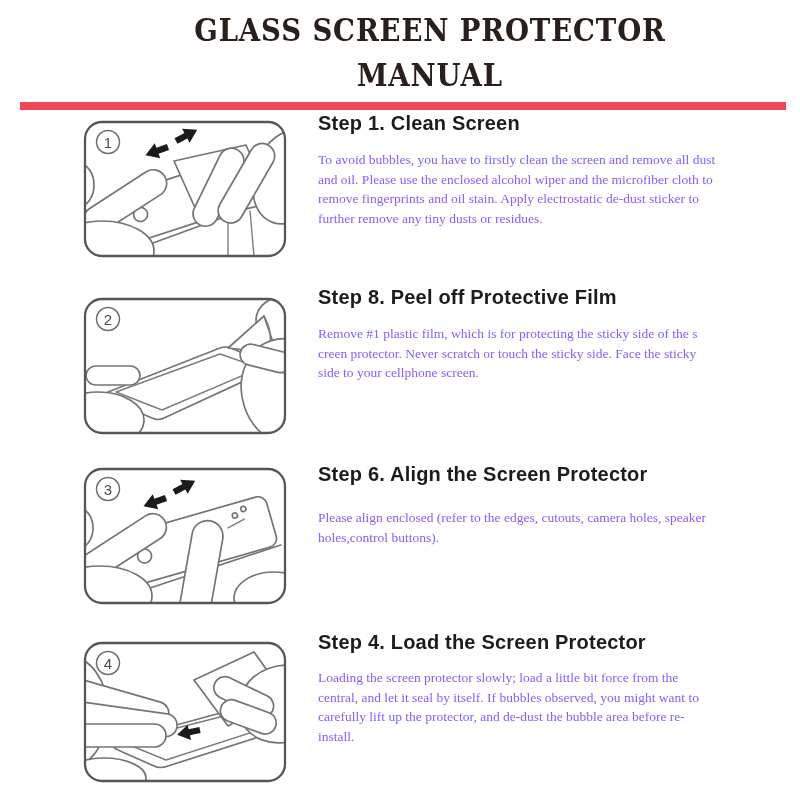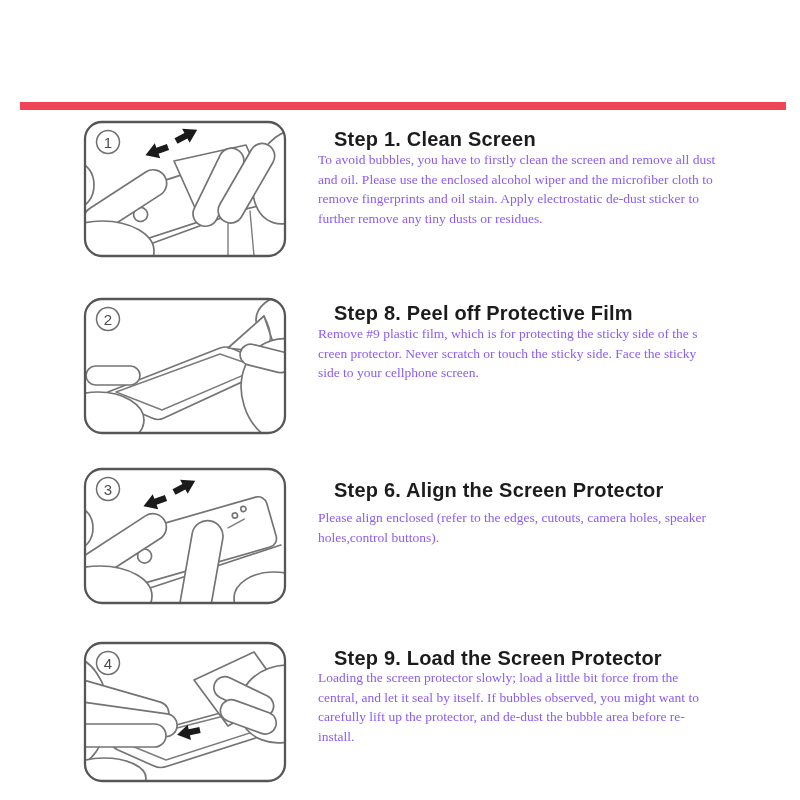--- a/index.html
+++ b/index.html
@@ -18,21 +18,21 @@
   .row-2{top:286px;height:155px;}
   .row-3{top:463px;height:150px;}
   .row-4{top:631px;height:160px;}
   .ill{position:absolute;left:82px;width:206px;height:140px;}
   .row-1 .ill{top:7px;}
   .row-2 .ill{top:10px;}
   .row-3 .ill{top:3px;}
   .row-4 .ill{top:9px;height:144px;}
   .ill svg{width:100%;height:100%;display:block;}
   .txt{position:absolute;left:318px;width:398px;}
-  .step-heading{margin:16px;font-size:20px;font-weight:bold;color:#1c1c1c;
+  .step-heading{margin:0;font-size:20px;font-weight:bold;color:#1c1c1c;
                 font-family:"Liberation Sans",sans-serif;letter-spacing:0.2px;}
   .step-body{position:absolute;left:0;margin:0;width:398px;
              font-family:"Liberation Serif",serif;font-size:13.5px;line-height:19.5px;
              color:#8b5cf6;}
   .row-1 .step-body{top:38px;}
   .row-2 .step-body{top:38px;}
   .row-3 .step-body{top:45px;}
   .row-4 .step-body{top:37px;}
   
   .art{stroke:#747474;stroke-width:1.7;fill:#fff;stroke-linejoin:round;stroke-linecap:round;}
@@ -41,20 +41,24 @@
   .badge-circle{fill:#fff;stroke:#6f6f6f;stroke-width:1.5;}
   .badge-num{font-family:"Liberation Sans",sans-serif;font-size:15px;fill:#4c4c4c;
              text-anchor:middle;}
   .arrow{fill:#1b1b1b;stroke:none;}
 </style>
 </head>
 <body>
 
 <div class="page">
 
+  <div class="title">
+    <span class="title-line">GLASS SCREEN PROTECTOR</span>
+    <span class="title-line">MANUAL</span>
+  </div>
 
   <div class="divider" style="background-color: rgb(240, 69, 88);"></div>
 
   <div class="row row-1">
     <div class="ill">
       <svg viewBox="0 0 206 140" role="img" aria-label="hand wiping a tilted phone screen with a cleaning cloth, back-and-forth wipe arrows">
         <defs>
           <clipPath id="c1">
               <rect x="3" y="3" width="200" height="134" rx="17"></rect>
             </clipPath>
@@ -117,21 +121,21 @@
         </g>
         <rect class="frame" x="3" y="3" width="200" height="134" rx="17"></rect>
         <g>
           <circle class="badge-circle" cx="26" cy="23" r="11.5"></circle>
           <text class="badge-num" x="26" y="28.5">2</text>
         </g>
       </svg>
     </div>
     <div class="txt">
       <h2 class="step-heading">Step 8. Peel off Protective Film</h2>
-      <p class="step-body">Remove #9 plastic film, which is for protecting the sticky side of the s creen protector. Never scratch or touch the sticky side. Face the sticky side to your cellphone screen.</p>
+      <p class="step-body">Remove #1 plastic film, which is for protecting the sticky side of the s creen protector. Never scratch or touch the sticky side. Face the sticky side to your cellphone screen.</p>
     </div>
   </div>
 
   <div class="row row-3">
     <div class="ill">
       <svg viewBox="0 0 206 140" role="img" aria-label="index finger aligning the screen protector on the phone, adjust arrows, speaker and camera cutouts visible">
         <defs>
           <clipPath id="c3">
               <rect x="3" y="3" width="200" height="134" rx="17"></rect>
             </clipPath>
@@ -199,18 +203,18 @@
           </g>
         </g>
         <rect class="frame" x="3" y="3" width="200" height="138" rx="17"></rect>
         <g>
           <circle class="badge-circle" cx="26" cy="23" r="11.5"></circle>
           <text class="badge-num" x="26" y="28.5">4</text>
         </g>
       </svg>
     </div>
     <div class="txt">
-      <h2 class="step-heading">Step 9. Load the Screen Protector</h2>
+      <h2 class="step-heading">Step 4. Load the Screen Protector</h2>
       <p class="step-body">Loading the screen protector slowly; load a little bit force from the central, and let it seal by itself. If bubbles observed, you might want to carefully lift up the protector, and de-dust the bubble area before re-install.</p>
     </div>
   </div>
 
 </div>
 
 </body></html>

